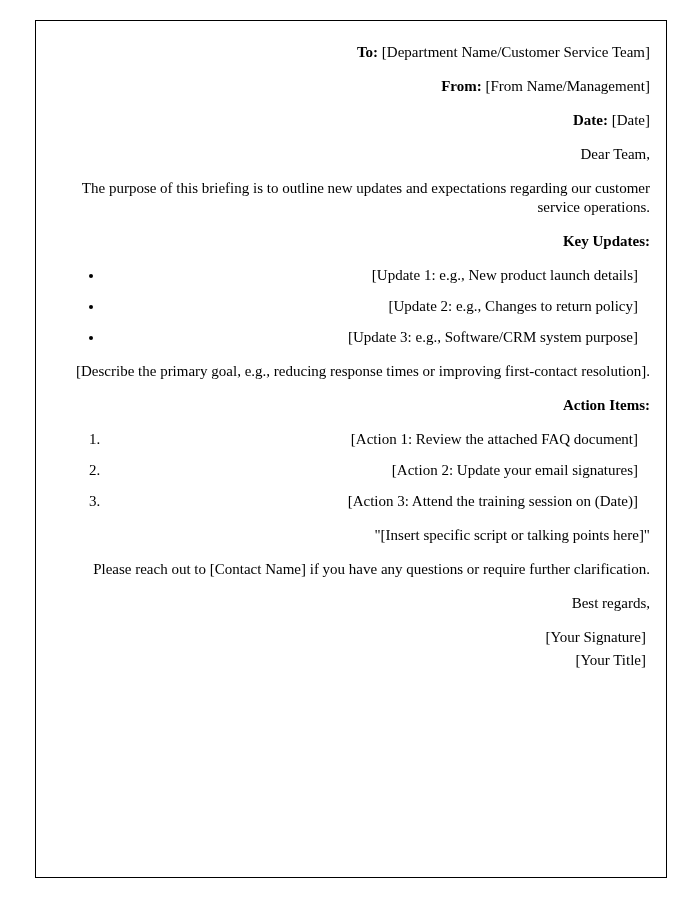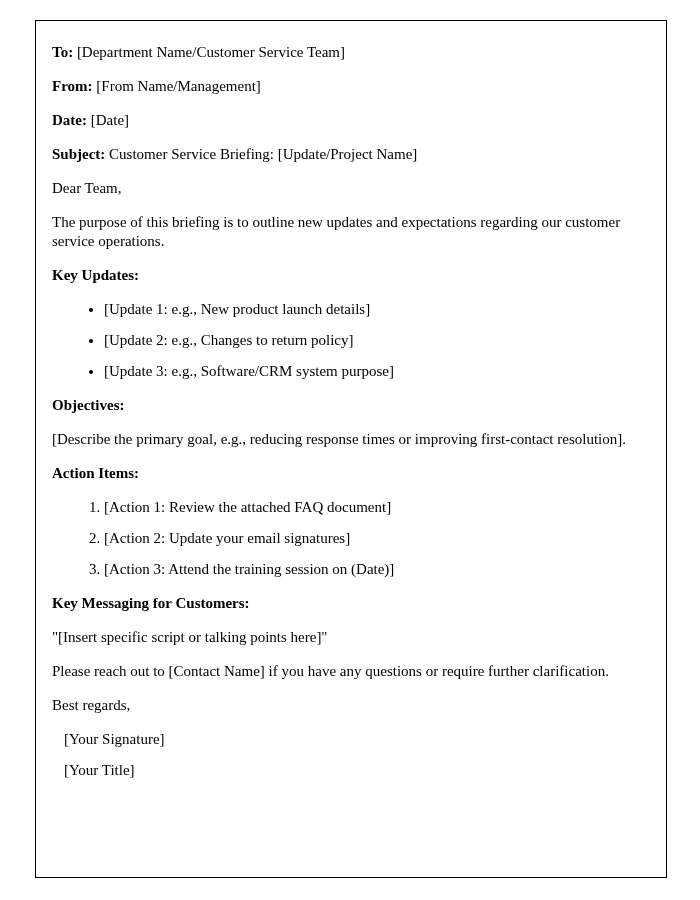--- a/index.html
+++ b/index.html
@@ -17,20 +17,21 @@
   .page {
     position: absolute;
     left: 35px;
     top: 20px;
     width: 632px;
     height: 858px;
     border: 1px solid #000000;
     box-sizing: border-box;
     padding: 22px 16px 16px 16px;
     overflow: hidden;
+    text-align: right;
   }
   .page p {
     margin: 0 0 15px 0;
     font-size: 15px;
     line-height: 19px;
   }
   .page ul, .page ol {
     margin: 0 0 15px 0;
     padding-left: 40px;
     font-size: 15px;
@@ -38,76 +39,67 @@
   }
   .page li {
     margin: 12px;
   }
   strong { font-weight: bold; }
   .sig-block {
     margin: 0 0 15px 0;
     font-size: 15px;
     line-height: 19px;
   }
-  .sig-block div { margin: 12px; }
+  .sig-block div { margin: 4px; }
 </style>
 </head>
 <body>
 
 <div class="page">
 
   <p>
     <strong>To:</strong><span> [Department Name/Customer Service Team]</span>
   </p>
 
   <p>
     <strong>From:</strong><span> [From Name/Management]</span>
   </p>
 
   <p>
     <strong>Date:</strong><span> [Date]</span>
   </p>
 
-  <p>
-    <strong>Subject:</strong><span> Customer Service Briefing: [Update/Project Name]</span>
-  </p>
 
   <p>Dear Team,</p>
 
   <p>The purpose of this briefing is to outline new updates and expectations regarding our customer service operations.</p>
 
   <p>
     <strong>Key Updates:</strong>
   </p>
 
   <ul>
     <li>[Update 1: e.g., New product launch details]</li>
     <li>[Update 2: e.g., Changes to return policy]</li>
     <li>[Update 3: e.g., Software/CRM system purpose]</li>
   </ul>
 
-  <p>
-    <strong>Objectives:</strong>
-  </p>
 
   <p>[Describe the primary goal, e.g., reducing response times or improving first-contact resolution].</p>
 
   <p>
     <strong>Action Items:</strong>
   </p>
 
   <ol>
     <li>[Action 1: Review the attached FAQ document]</li>
     <li>[Action 2: Update your email signatures]</li>
     <li>[Action 3: Attend the training session on (Date)]</li>
   </ol>
 
-  <p>
-    <strong>Key Messaging for Customers:</strong>
-  </p>
 
   <p>"[Insert specific script or talking points here]"</p>
 
   <p>Please reach out to [Contact Name] if you have any questions or require further clarification.</p>
 
   <p>Best regards,</p>
 
   <div class="sig-block">
     <div>[Your Signature]</div>
     <div>[Your Title]</div>

